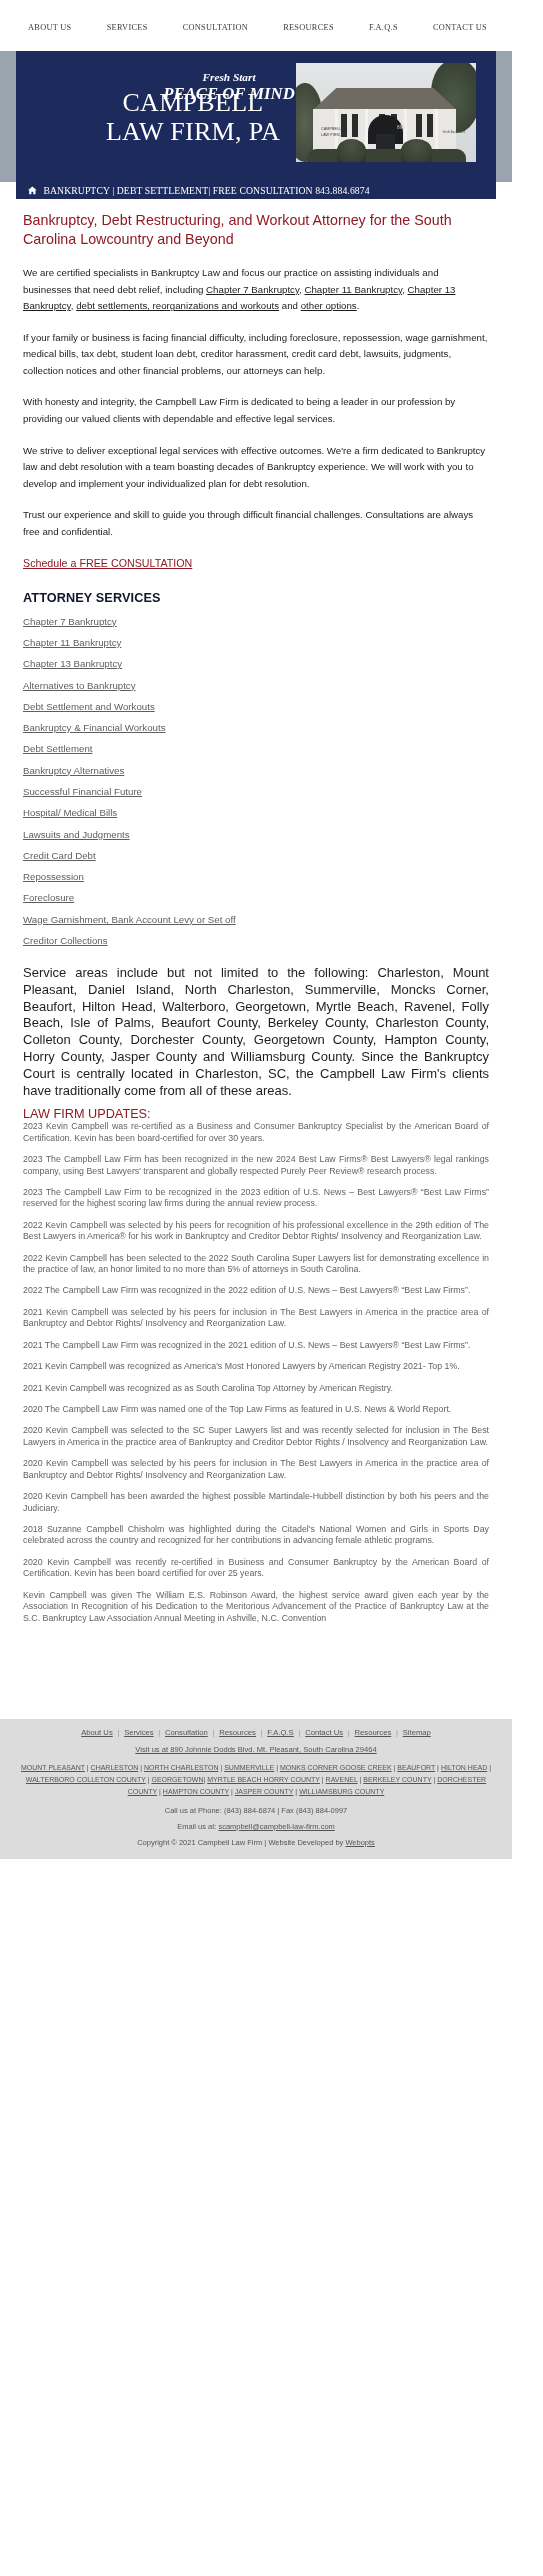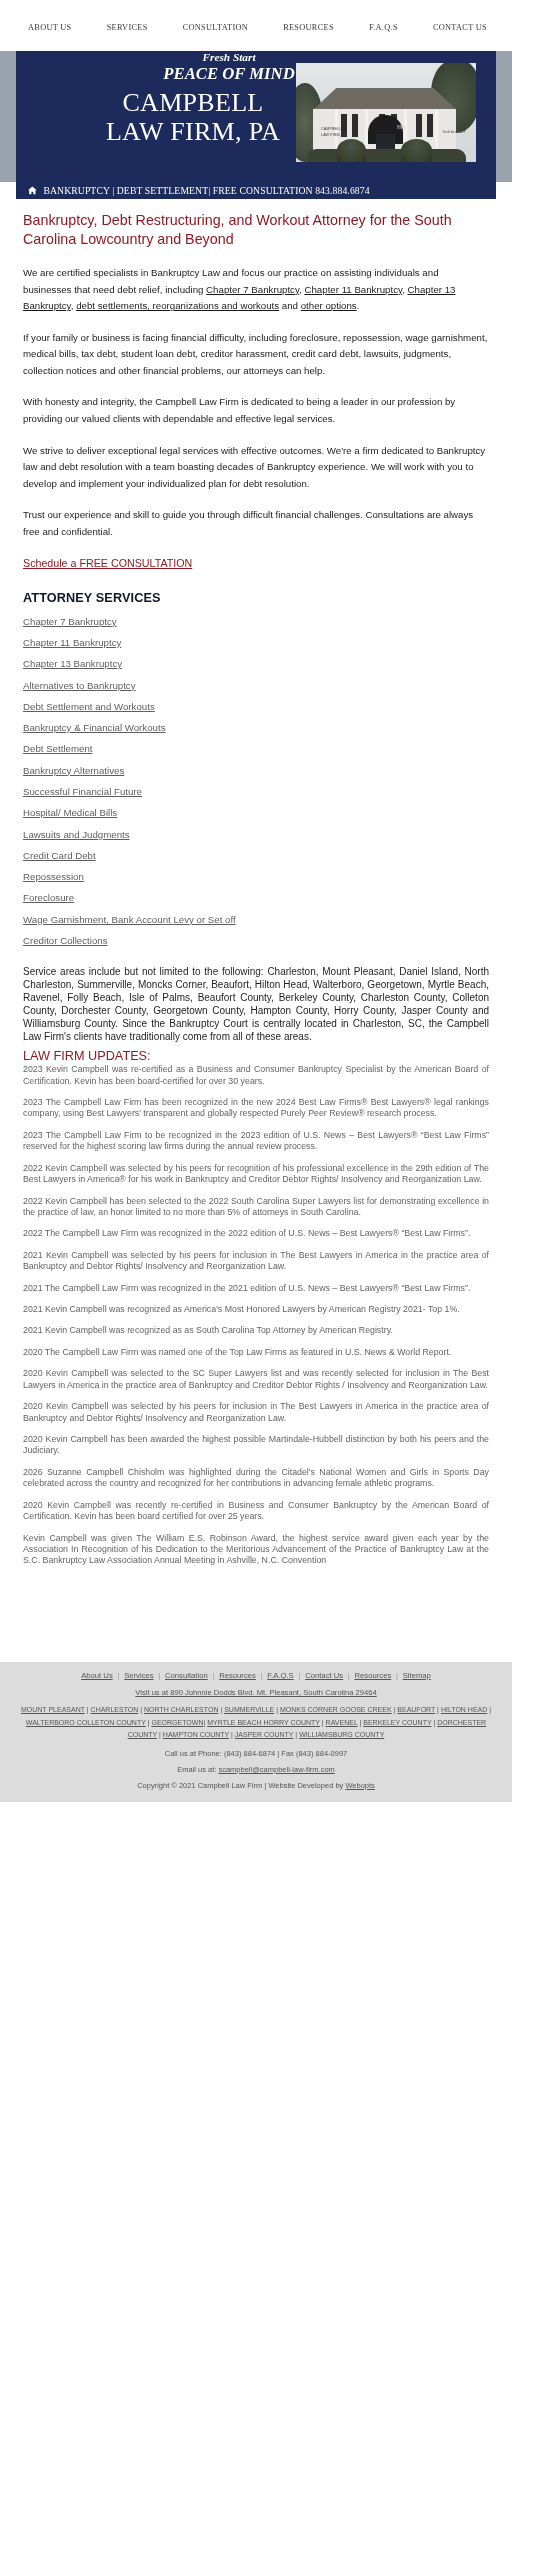--- a/index.html
+++ b/index.html
@@ -47,21 +47,21 @@
   }
   .hero-side-l, .hero-side-r {
     position:absolute; top:0; width:16px; height:100%;
     background:#9aa4ae;
   }
   .hero-side-l { left:0; } .hero-side-r { right:0; }
 
   .tagline {
     position:absolute;
     left: 73px;
-    top: 0;
+    top: 20px;
     width: 280px;
     text-align:center;
     color:#fff;
     font-family:"Liberation Serif", serif;
     font-style: italic;
   }
   .tagline .t1 { font-size: 11.3px; display:block; line-height:1.15; font-weight:bold;}
   .tagline .t2 { font-size: 16.7px; display:block; line-height:1.2; font-weight:bold;}
 
   .firmname {
@@ -156,21 +156,21 @@
   }
   ul.services { list-style:none; margin:0 0 18.7px 0; padding:0; }
   ul.services li { margin: 0 0 9.3px 0; }
   ul.services a {
     color:#5f5f5f;
     font-size:9.7px;
     text-decoration:underline;
   }
 
   p.justified {
-    font-size: 10px;
+    font-size: 13px;
     line-height: 1.30;
     text-align: justify;
     color:#1e1e1e;
     margin: 0 0 0 0;
   }
   h2.updates {
     color:#8f1a23;
     font-size:12.7px;
     font-weight:400;
     margin: 6.7px 0 0.7px 0;
@@ -316,21 +316,21 @@
     <p class="update">2022 Kevin Campbell has been selected to the 2022 South Carolina Super Lawyers list for demonstrating excellence in the practice of law, an honor limited to no more than 5% of attorneys in South Carolina.</p>
     <p class="update">2022 The Campbell Law Firm was recognized in the 2022 edition of U.S. News – Best Lawyers® “Best Law Firms”.</p>
     <p class="update">2021 Kevin Campbell was selected by his peers for inclusion in The Best Lawyers in America in the practice area of Bankruptcy and Debtor Rights/ Insolvency and Reorganization Law.</p>
     <p class="update">2021 The Campbell Law Firm was recognized in the 2021 edition of U.S. News – Best Lawyers® “Best Law Firms”.</p>
     <p class="update">2021 Kevin Campbell was recognized as America's Most Honored Lawyers by American Registry 2021- Top 1%.</p>
     <p class="update">2021 Kevin Campbell was recognized as as South Carolina Top Attorney by American Registry.</p>
     <p class="update">2020 The Campbell Law Firm was named one of the Top Law Firms as featured in U.S. News &amp; World Report.</p>
     <p class="update">2020 Kevin Campbell was selected to the SC Super Lawyers list and was recently selected for inclusion in The Best Lawyers in America in the practice area of Bankruptcy and Creditor Debtor Rights / Insolvency and Reorganization Law.</p>
     <p class="update">2020 Kevin Campbell was selected by his peers for inclusion in The Best Lawyers in America in the practice area of Bankruptcy and Debtor Rights/ Insolvency and Reorganization Law.</p>
     <p class="update">2020 Kevin Campbell has been awarded the highest possible Martindale-Hubbell distinction by both his peers and the Judiciary.</p>
-    <p class="update">2026 Suzanne Campbell Chisholm was highlighted during the Citadel's National Women and Girls in Sports Day celebrated across the country and recognized for her contributions in advancing female athletic programs.</p>
+    <p class="update">2018 Suzanne Campbell Chisholm was highlighted during the Citadel's National Women and Girls in Sports Day celebrated across the country and recognized for her contributions in advancing female athletic programs.</p>
     <p class="update">2020 Kevin Campbell was recently re-certified in Business and Consumer Bankruptcy by the American Board of Certification. Kevin has been board certified for over 25 years.</p>
     <p class="update">Kevin Campbell was given The William E.S. Robinson Award, the highest service award given each year by the Association In Recognition of his Dedication to the Meritorious Advancement of the Practice of Bankruptcy Law at the S.C. Bankruptcy Law Association Annual Meeting in Ashville, N.C. Convention</p>
 
     <div class="spacer"></div>
   </main>
 
   <footer>
     <div class="fnav">
       <a href="#">About Us</a><span class="sep">|</span><a href="#">Services</a><span class="sep">|</span><a href="#">Consultation</a><span class="sep">|</span><a href="#">Resources</a><span class="sep">|</span><a href="#">F.A.Q.S</a><span class="sep">|</span><a href="#">Contact Us</a><span class="sep">|</span><a href="#">Resources</a><span class="sep">|</span><a href="#">Sitemap</a>
     </div>

